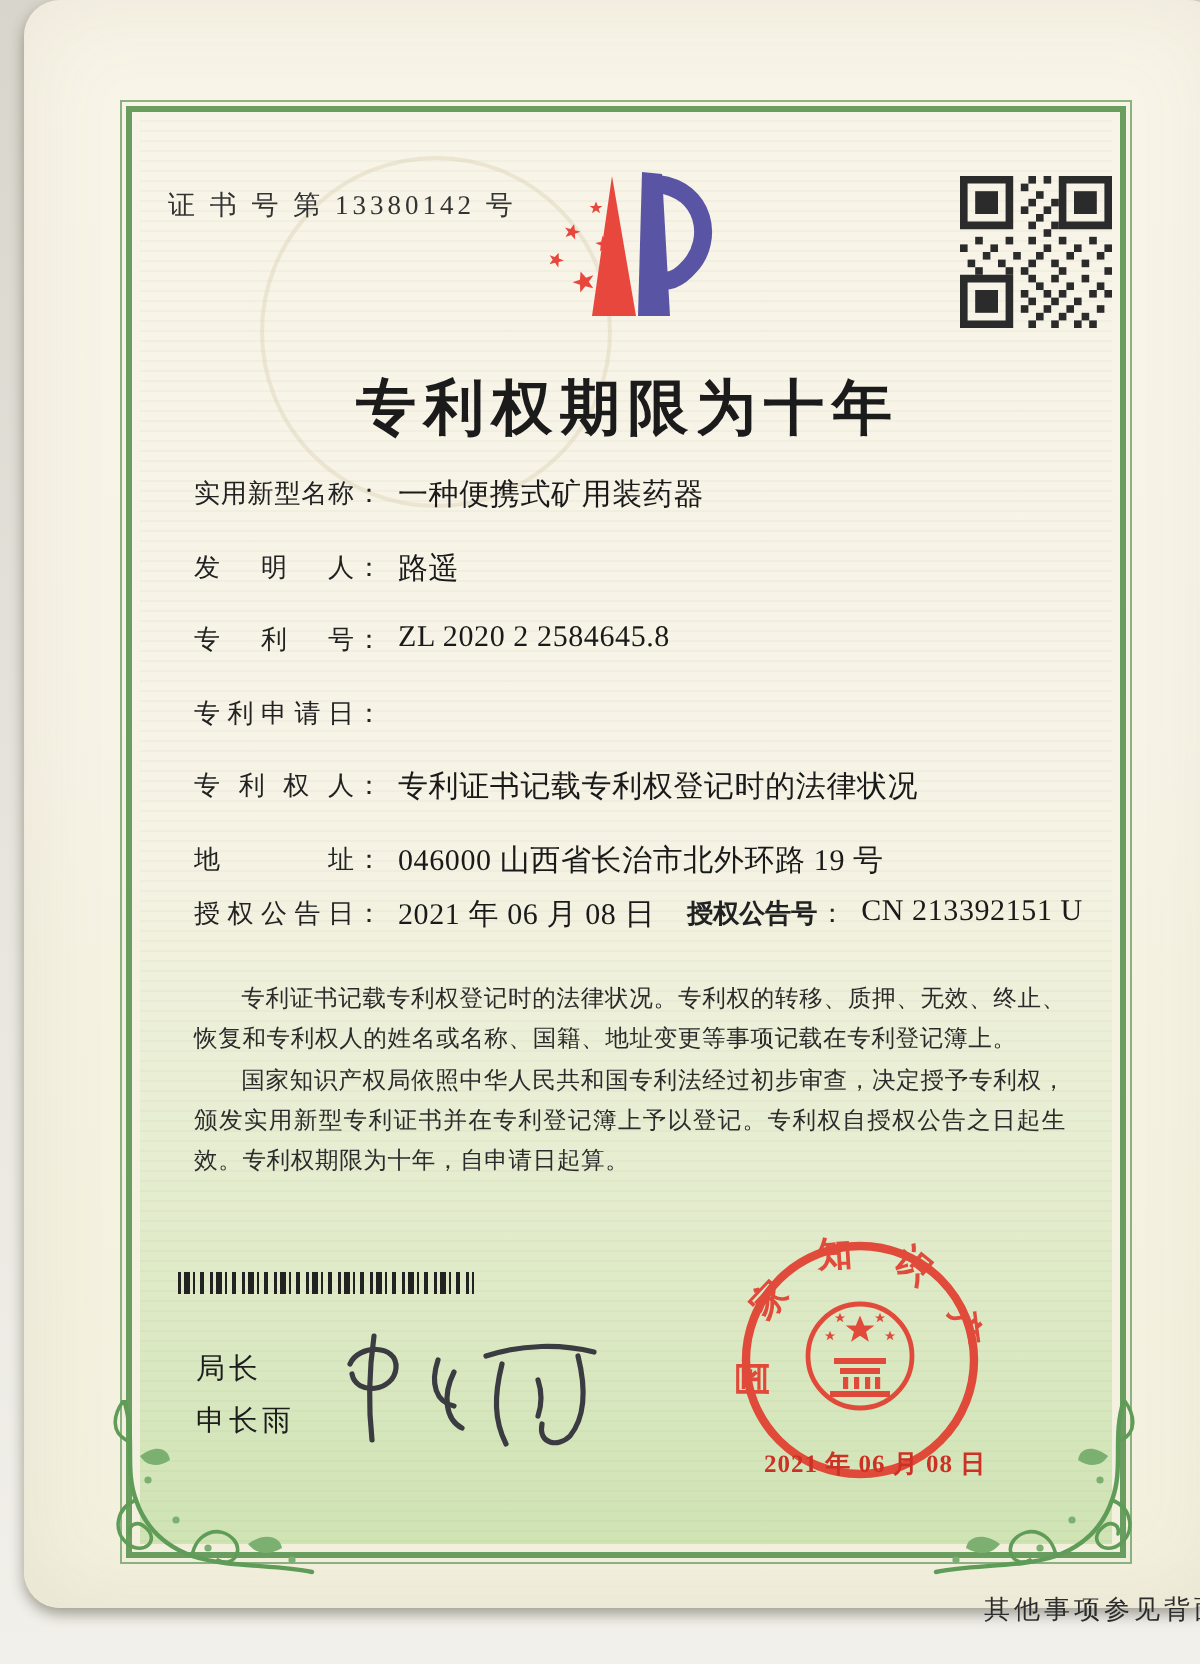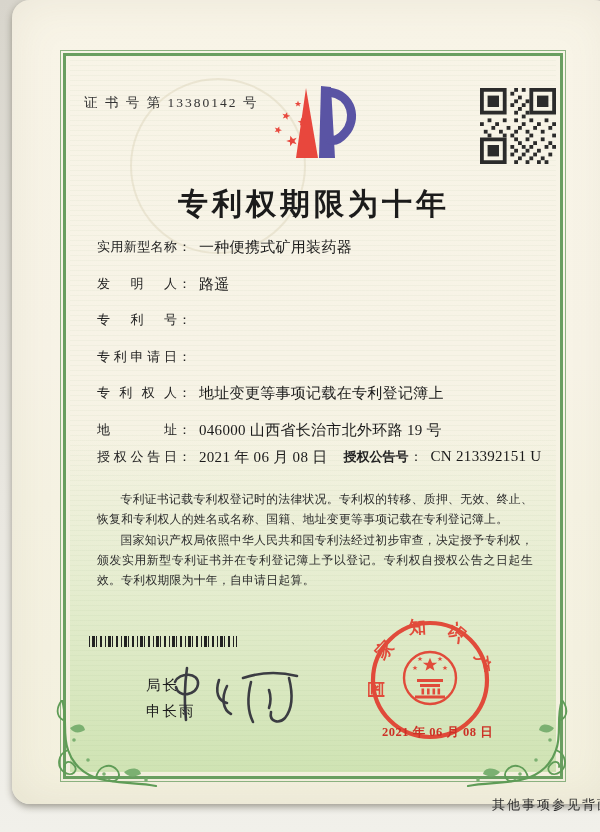--- a/index.html
+++ b/index.html
@@ -35,21 +35,21 @@
   .f-val{font-size:15px;color:#1a1a1a;letter-spacing:.3px;}
   .f-label2{display:inline-block;font-size:13px;margin-left:16px;color:#222;font-weight:bold;}
   .paras{position:absolute;left:85px;top:489px;width:436px;font-size:11.8px;line-height:20.3px;letter-spacing:.3px;color:#2b2b2b;text-align:justify;}
   .paras p{margin:0;text-indent:2em;}
   .barcode{position:absolute;left:77px;top:636px;width:148px;height:11px;
     background:repeating-linear-gradient(90deg,
       #222 0px,#222 1.5px,rgba(0,0,0,0) 1.5px,rgba(0,0,0,0) 3px,
       #222 3px,#222 6px,rgba(0,0,0,0) 6px,rgba(0,0,0,0) 7.5px,
       #222 7.5px,#222 8.5px,rgba(0,0,0,0) 8.5px,rgba(0,0,0,0) 11px,
       #222 11px,#222 13px,rgba(0,0,0,0) 13px,rgba(0,0,0,0) 16px);}
-  .signer{position:absolute;left:86px;top:672px;font-size:14.5px;line-height:26px;letter-spacing:2px;color:#1d1d1d;margin-left:48px;}
+  .signer{position:absolute;left:86px;top:672px;font-size:14.5px;line-height:26px;letter-spacing:2px;color:#1d1d1d;}
   .signature{position:absolute;left:153px;top:660px;}
   .seal{position:absolute;left:352px;top:614px;opacity:.9;}
   .seal-date{position:absolute;left:370px;top:724px;font-size:12.5px;font-weight:bold;letter-spacing:.5px;color:#cc3126;}
   .page-info{position:absolute;left:0;right:0;top:757px;text-align:center;font-size:12.5px;letter-spacing:1px;color:#2a2a2a;}
   .footer-note{position:absolute;left:0;right:0;top:796px;text-align:right;font-size:13px;letter-spacing:2px;color:#2c2c2c;}
   .corner{position:absolute;width:105px;height:88px;}
   .corner.left{left:42px;top:700px;}
   .corner.right{left:453px;top:700px;transform:scaleX(-1);}
 </style>
 </head>
@@ -163,29 +163,30 @@
         <span class="f-val">一种便携式矿用装药器</span>
     </div>
     <div class="f-row">
       <span class="f-label">发明人</span>
         <span class="f-colon">：</span>
         <span class="f-val">路遥</span>
     </div>
     <div class="f-row">
       <span class="f-label">专利号</span>
         <span class="f-colon">：</span>
+        <span class="f-val">ZL 2020 2 2584645.8</span>
     </div>
     <div class="f-row">
       <span class="f-label">专利申请日</span>
         <span class="f-colon">：</span>
     </div>
     <div class="f-row">
       <span class="f-label">专利权人</span>
         <span class="f-colon">：</span>
-        <span class="f-val">地址变更等事项记载在专利登记簿上</span>
+        <span class="f-val">专利证书记载专利权登记时的法律状况</span>
     </div>
     <div class="f-row">
       <span class="f-label">地址</span>
         <span class="f-colon">：</span>
         <span class="f-val">046000 山西省长治市北外环路 19 号</span>
     </div>
     <div class="f-row" style="margin-top:-9px">
       <span class="f-label">授权公告日</span>
         <span class="f-colon">：</span>
         <span class="f-val">2021 年 06 月 08 日</span>

